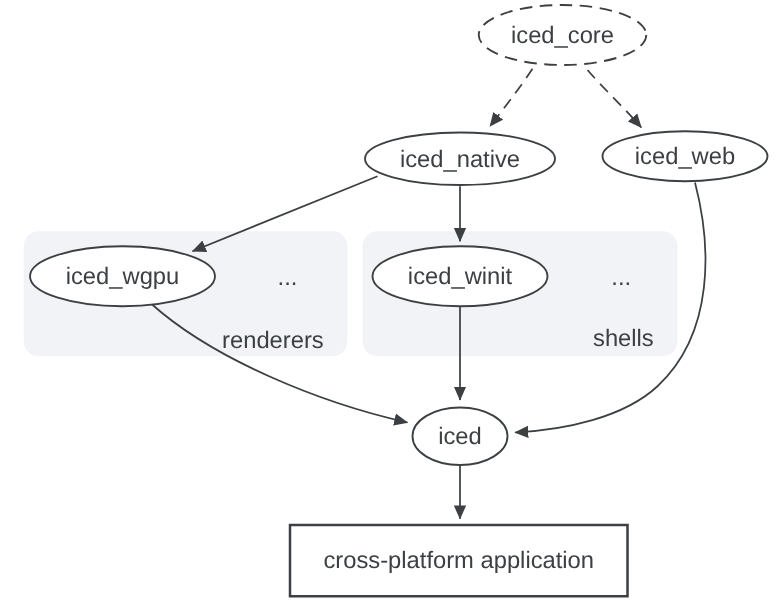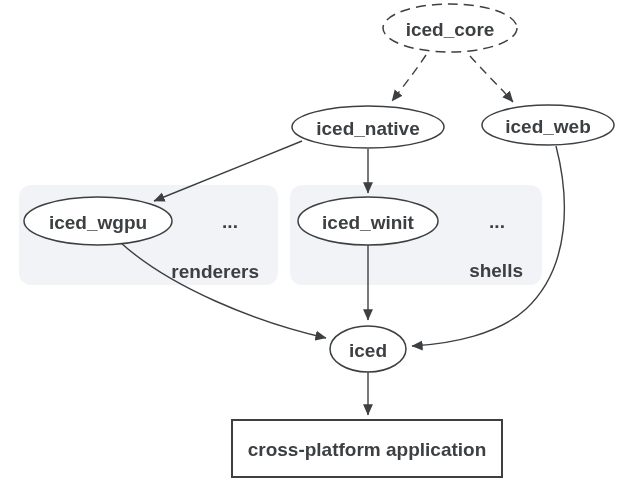--- a/index.html
+++ b/index.html
@@ -7,21 +7,20 @@
     padding: 0;
     background: #ffffff;
   }
   #page {
     position: relative;
     width: 621px;
     height: 483px;
     background: #ffffff;
     overflow: hidden;
     font-family: "Liberation Sans", sans-serif;
-    font-weight: bold;
   }
   svg { display: block; }
 
   .group-box {
     stroke: none;
   }
   .edge {
     fill: none;
     stroke: #3c4043;
     stroke-width: 1.4;

